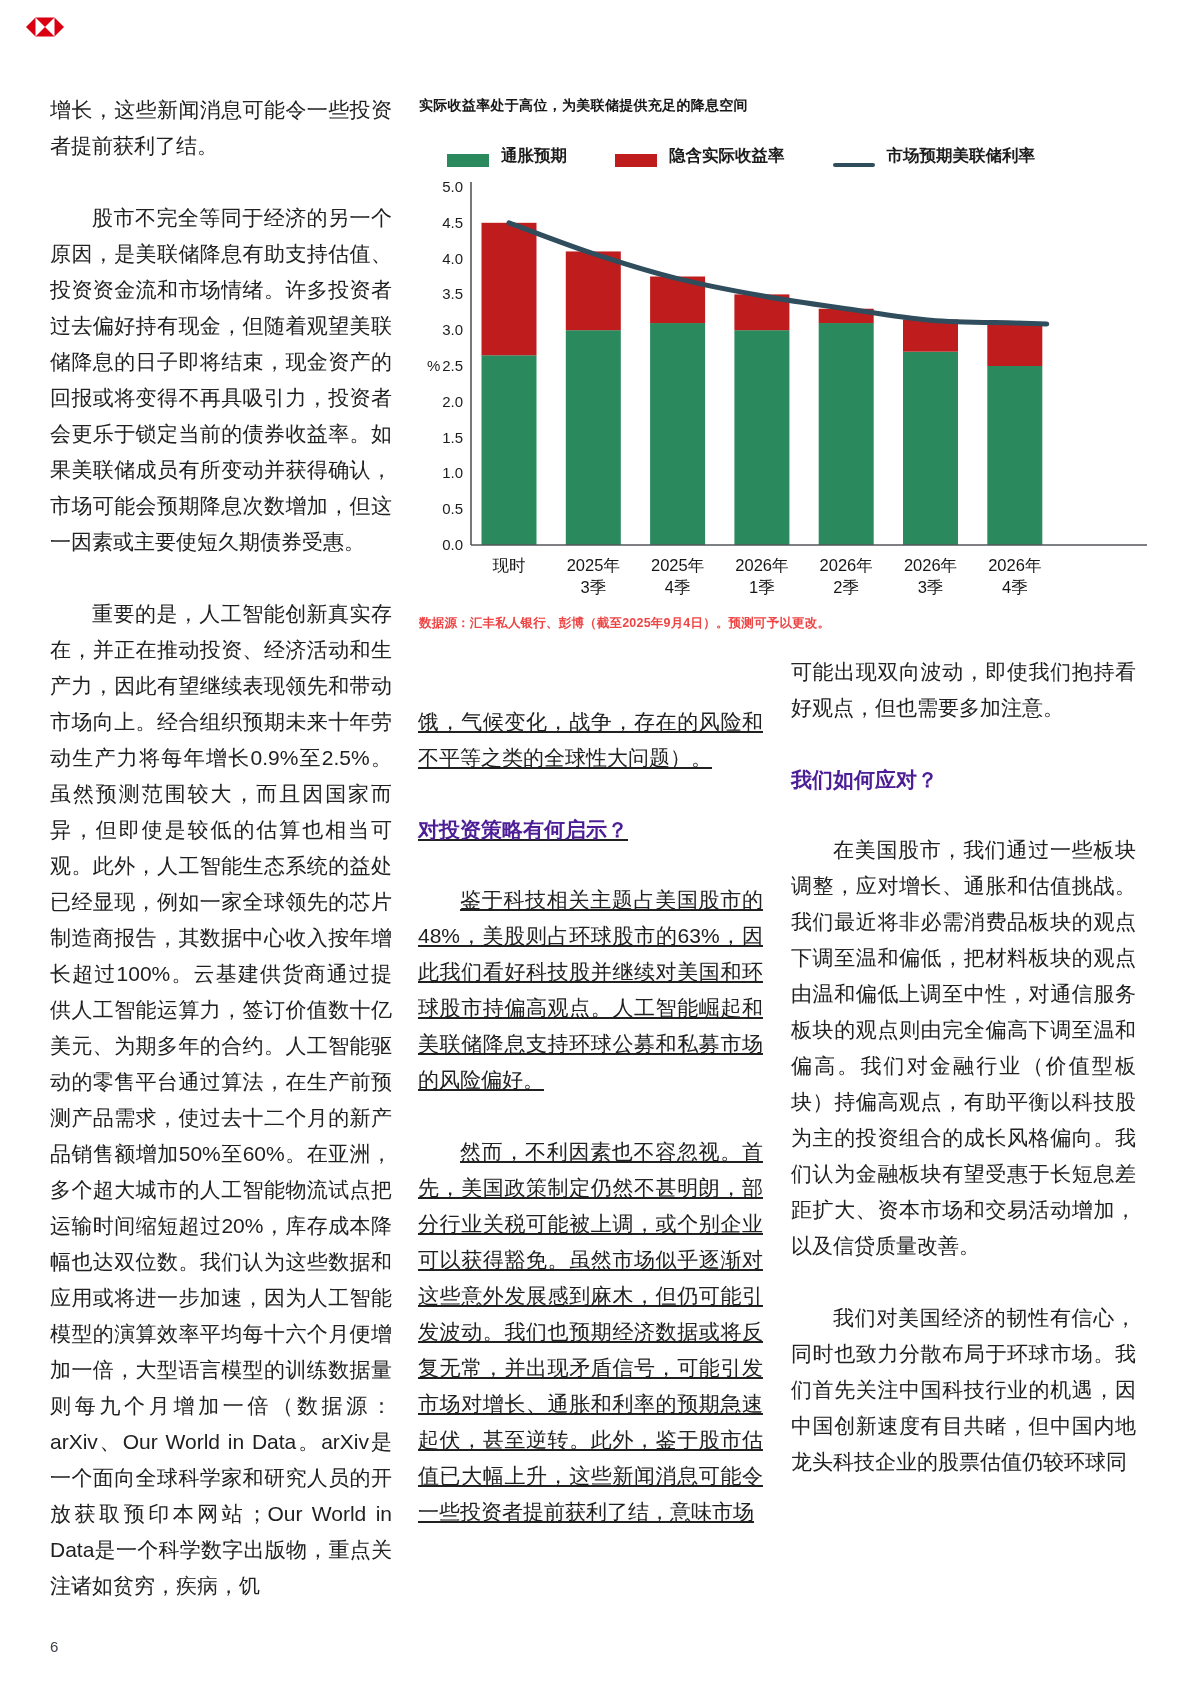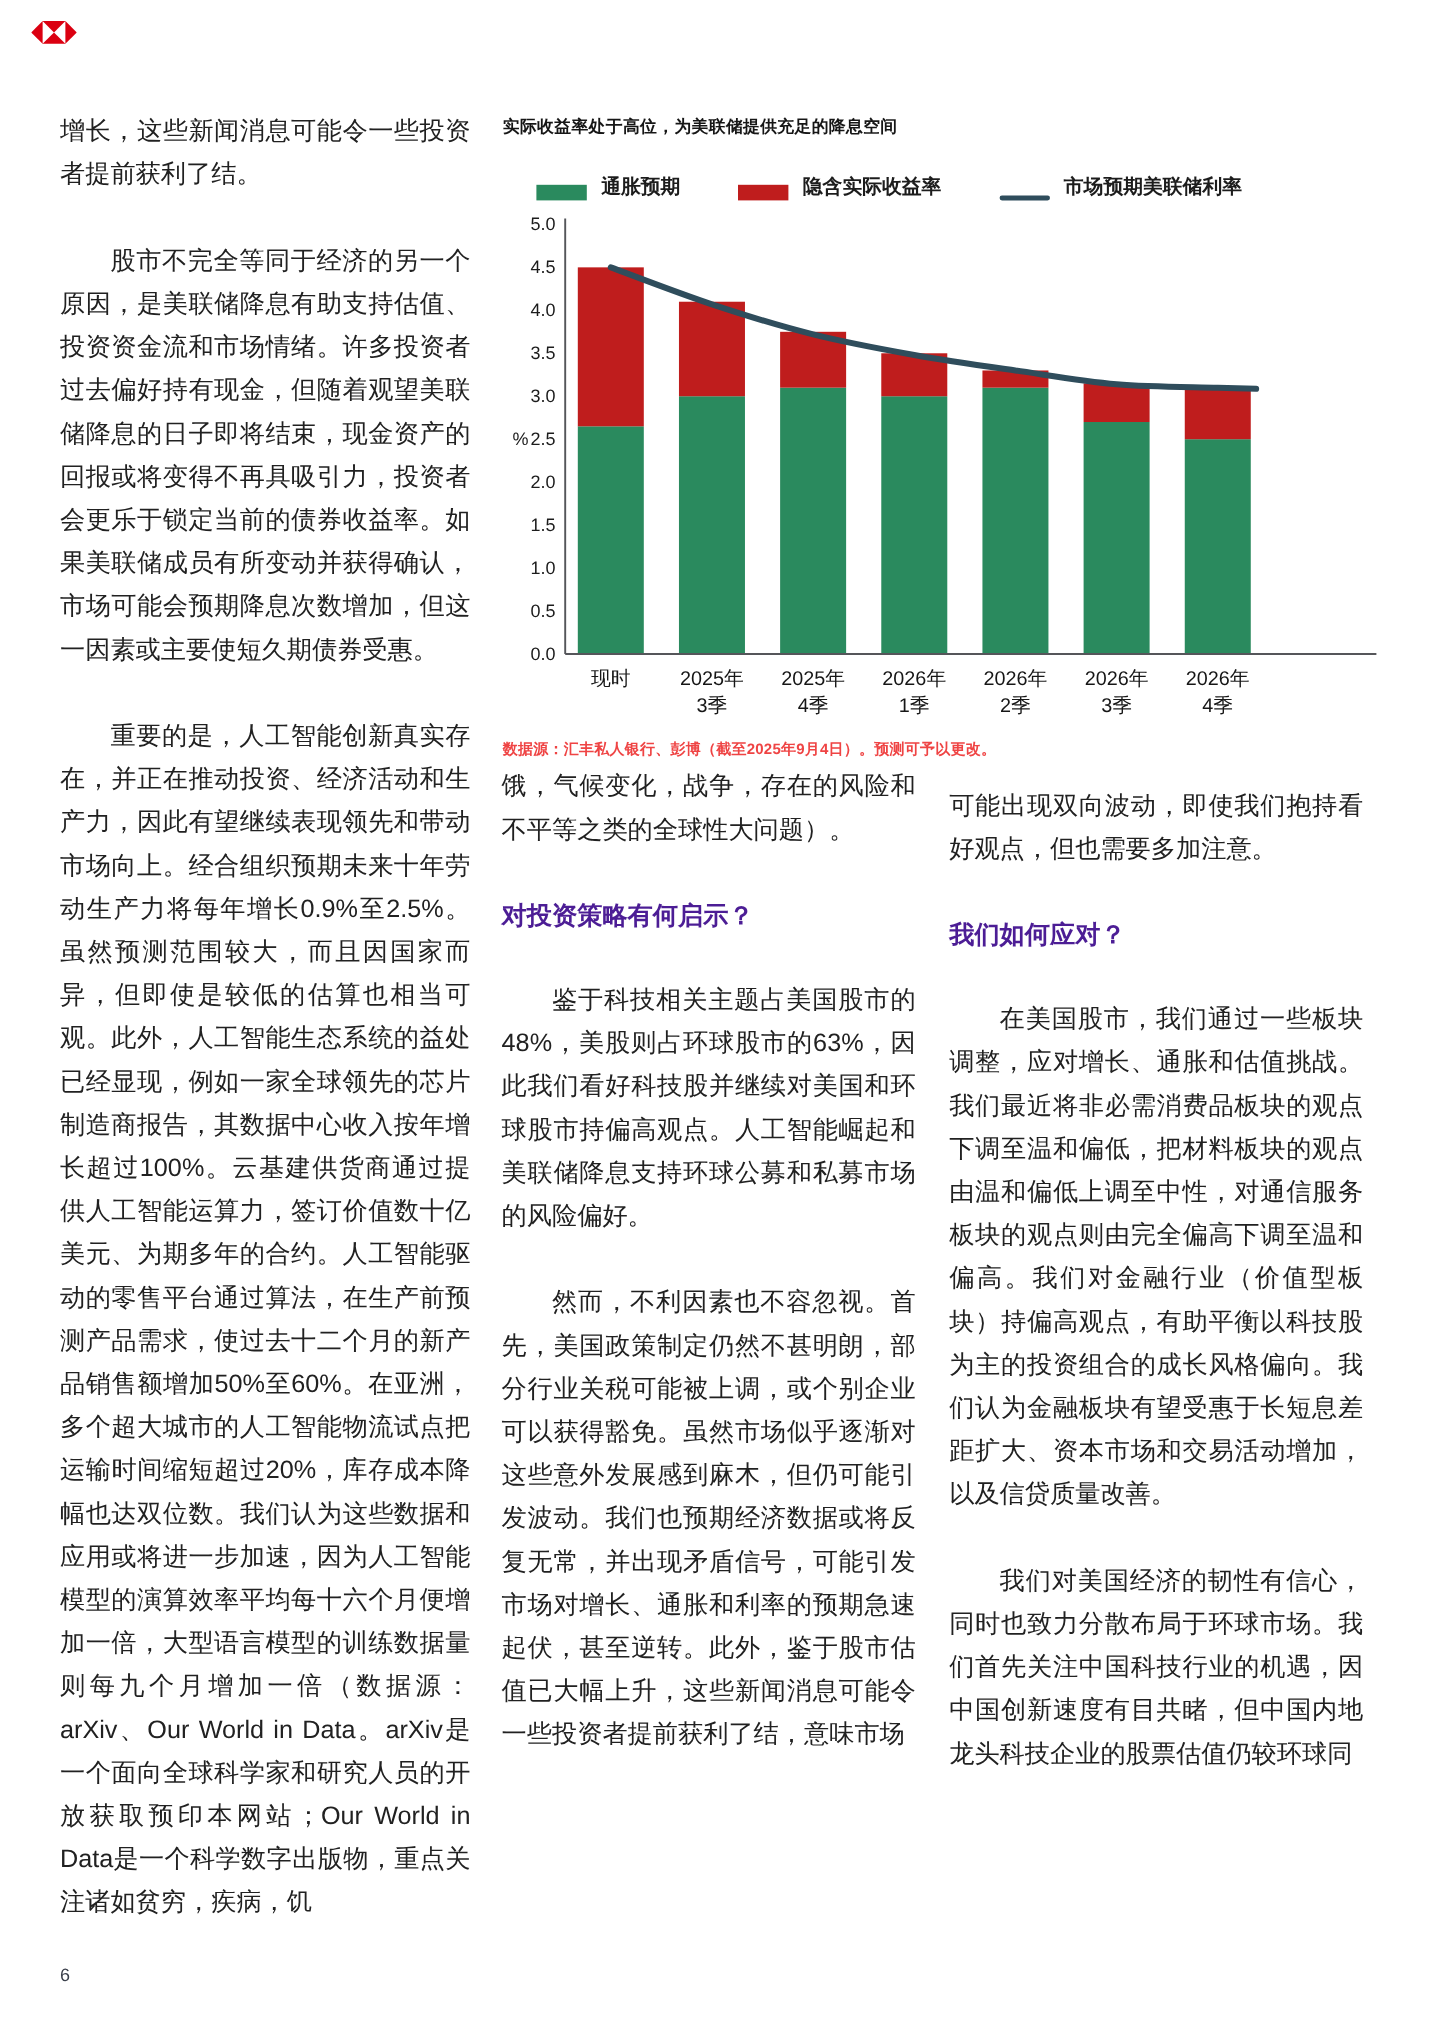--- a/index.html
+++ b/index.html
@@ -8,21 +8,21 @@
     font-family:"Liberation Sans","DejaVu Sans",sans-serif;color:#1f1f1f;
   }
   
   .logo{position:absolute;left:26px;top:10px;width:38px;height:34px;}
   
   .col{position:absolute;font-size:21px;line-height:36px;text-align:justify;color:#212121;}
   .col p{margin:0 0 36px 0;}
   .col p.indent{text-indent:2em;}
   .col h3{font-size:21px;line-height:36px;margin:34px 0 34px 0;font-weight:bold;color:#4c1d95;}
   #left-col{left:50px;top:92px;width:342px;}
-  #mid-col{left:418px;top:638px;width:345px;}
+  #mid-col{left:418px;top:704px;width:345px;text-decoration:underline;}
   #right-col{left:791px;top:654px;width:345px;}
   
   #chart-block{position:absolute;left:419px;top:97px;width:742px;}
   .chart-title{font-size:14px;font-weight:bold;color:#161616;margin:0 0 30px 0;letter-spacing:.3px;}
   .legend{display:flex;align-items:center;padding-left:28px;margin:0 0 10px 0;}
   .legend-item{display:flex;align-items:flex-end;margin-right:48px;font-size:16.5px;color:#1c1c1c;font-weight:bold;}
   .swatch{width:42px;height:13px;margin-right:12px;display:inline-block;}
   .swatch.line{height:4.5px;border-radius:2px;}
   #chart-svg text{font-family:"Liberation Sans","DejaVu Sans",sans-serif;}
   .chart-source{font-size:12.5px;font-weight:bold;color:#ef4444;margin-top:4px;letter-spacing:.2px;}

